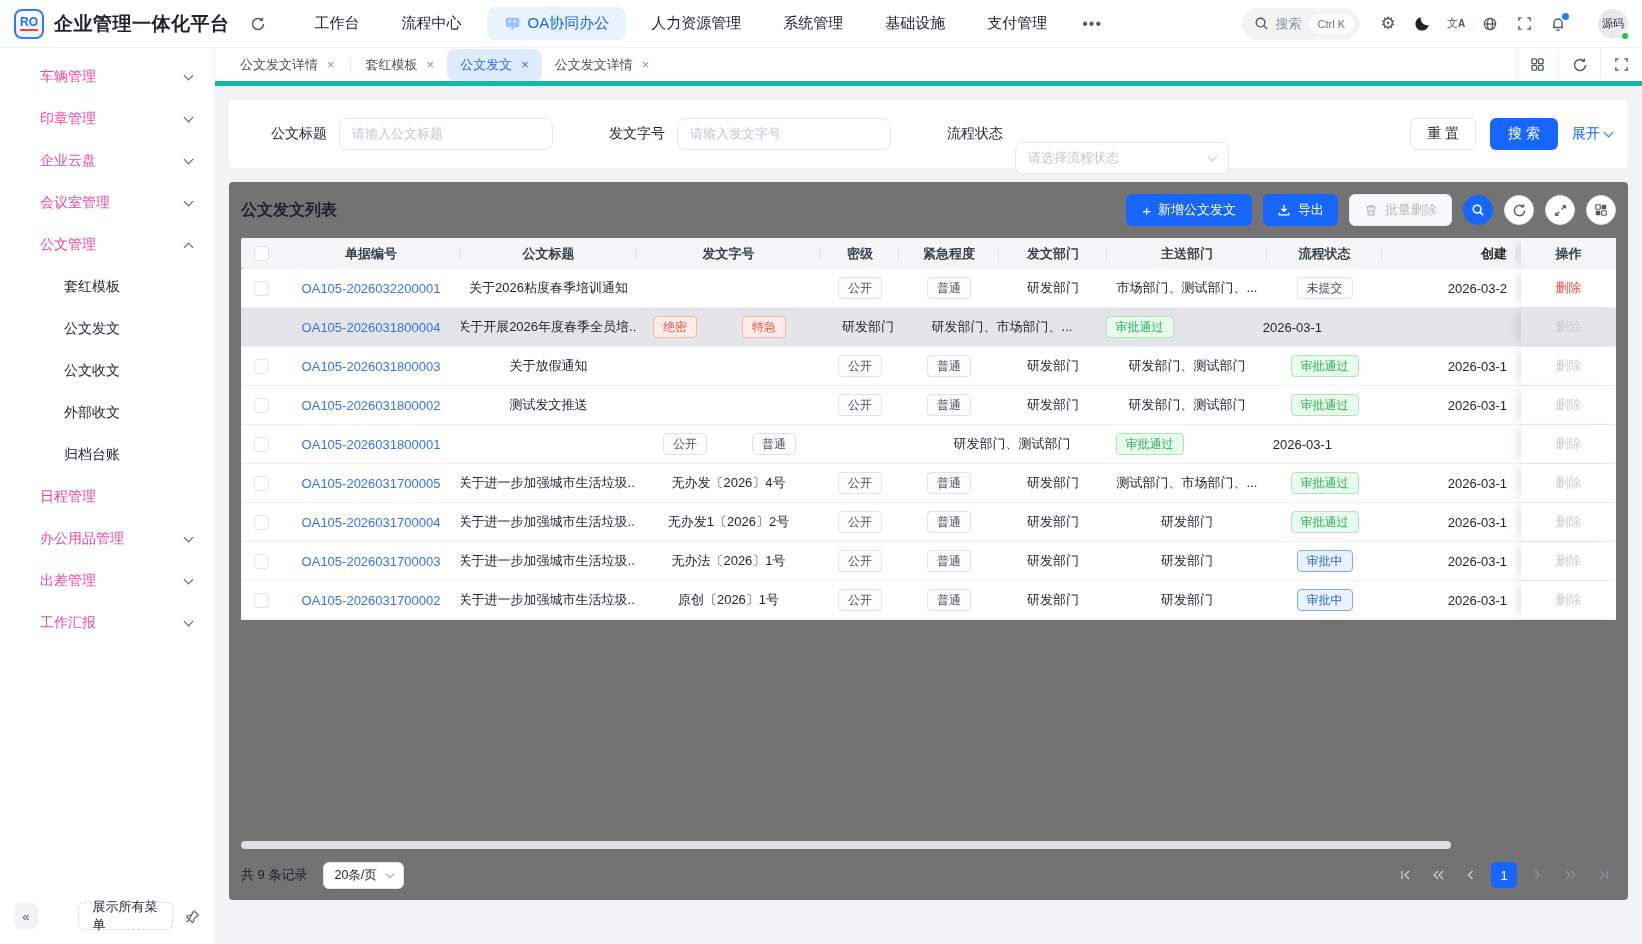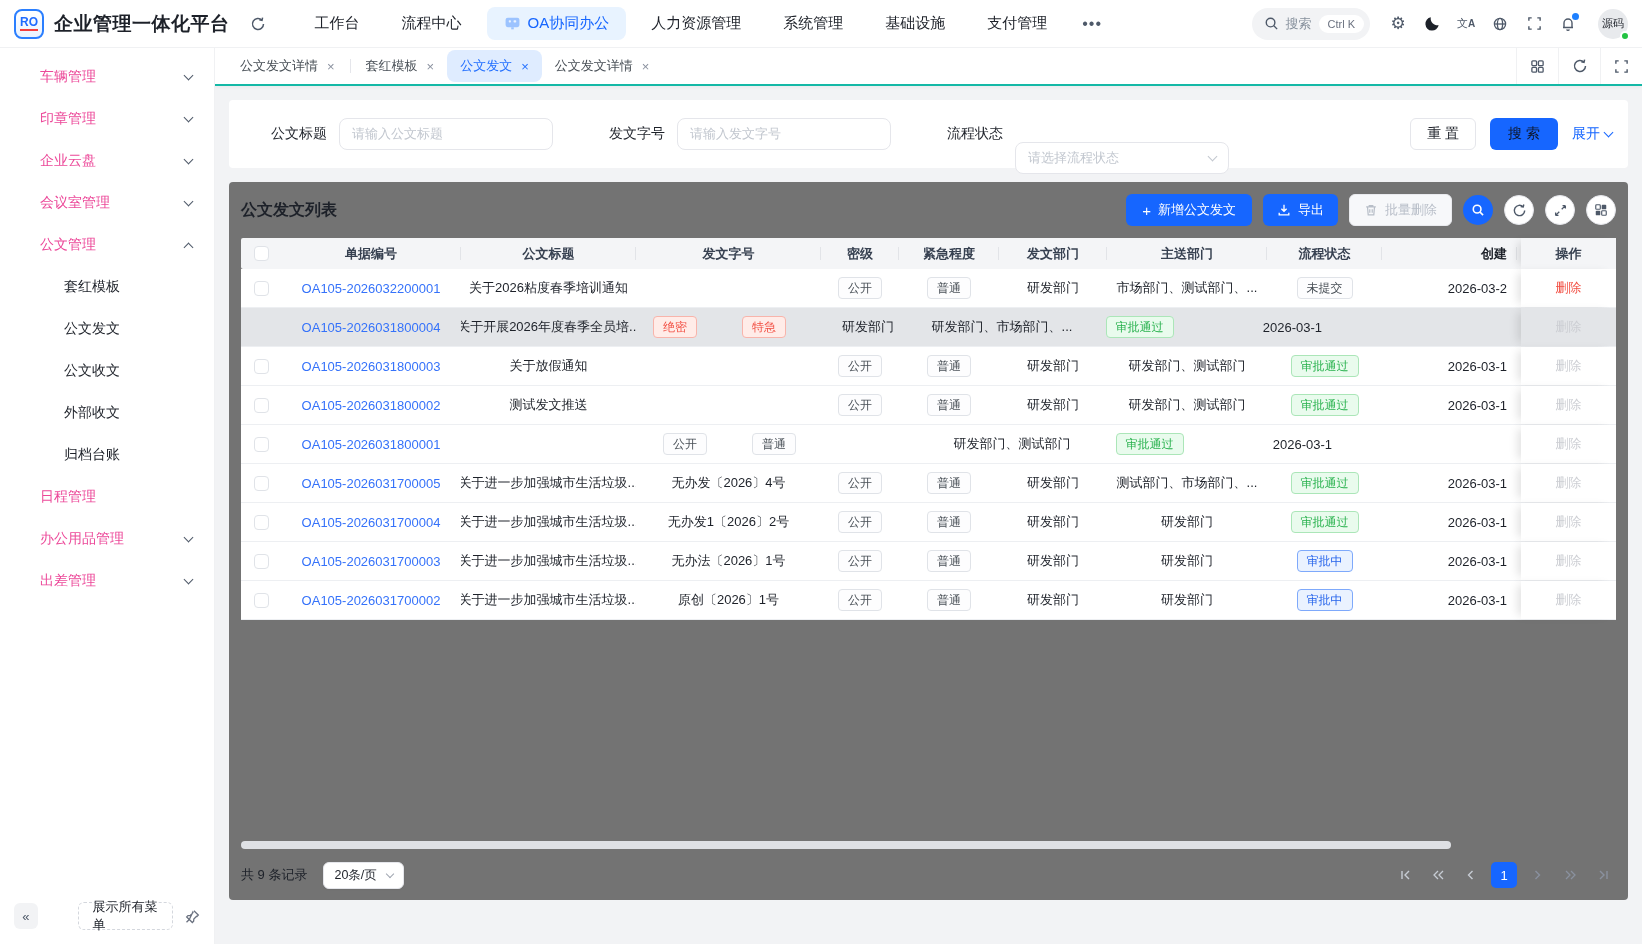--- a/index.html
+++ b/index.html
@@ -22,21 +22,21 @@
   .nav-more { font-size:16px; color:#4e5969; letter-spacing:1px; padding:7px 10px; cursor:pointer; }
   .top-right { margin-left:auto; display:flex; align-items:center; gap:6px;justify-content:center; }
   .search-pill { height:32px; background:#f2f3f5; border-radius:16px; display:flex; align-items:center;
     padding:0 6px 0 12px; gap:7px; cursor:pointer; margin-right:8px; }
   .search-pill .ph { font-size:13px; color:#86909c; }
   .kbd { background:#fff; border-radius:11px; padding:3px 9px; font-size:11px; color:#6b7280; }
   .uni-ico { font-size:17px; line-height:1; }
   .bell-wrap { position:relative; }
   .bell-dot { position:absolute; top:3px; right:3px; width:7px; height:7px; border-radius:50%; background:#1e80ff; }
   .avatar { position:relative; width:30px; height:30px; border-radius:50%; background:#e8eaed; display:flex;
-    align-items:center; justify-content:center; font-size:11px; color:#1d2129; cursor:pointer; margin-left:10px; }
+    align-items:center; justify-content:center; font-size:11px; color:#1d2129; cursor:pointer; margin-left:20px; }
   .avatar .dot-green { position:absolute; right:-2px; bottom:-2px; width:10px; height:10px; border-radius:50%;
     background:#23c343; border:2px solid #fff; }
 
   
   .sidebar { position:fixed; top:48px; left:0; bottom:0; width:215px; background:#fff;
     border-right:1px solid #f0f1f3; display:flex; flex-direction:column; z-index:40; }
   .sidemenu { flex:1; padding-top:8px; overflow:hidden; }
   .side-item { height:42px; display:flex; align-items:center; padding:0 22px 0 40px; font-size:14px;
     color:#ec4899; cursor:pointer; }
   .side-item .lbl { flex:1; }
@@ -46,21 +46,21 @@
   .chev.up { transform:rotate(-135deg); margin-top:4px; }
   .side-footer { height:56px; display:flex; align-items:center; padding:0 14px; gap:12px; }
   .collapse-btn { width:28px; height:26px; border-radius:6px; background:#f2f3f5; color:#4e5969; font-size:13px;
     display:flex; align-items:center; justify-content:center; cursor:pointer; }
   .showall-btn { height:28px; padding:0 14px; border:1px dashed #d4d7dd; border-radius:6px; background:#fff;
     font-size:13px; color:#1d2129; display:flex; align-items:center; cursor:pointer; margin-left:28px; }
   .pin-btn { margin-left:auto; color:#6b7280; cursor:pointer; display:flex; }
 
   
   .main { position:absolute; top:48px; left:215px; width:1427px; bottom:0; display:flex; flex-direction:column; }
-  .tabsbar { height:38px; background:#fff; border-bottom:2px solid #14b8a6; box-shadow:0 2px 4px rgba(0,0,0,.03);
+  .tabsbar { height:38px; background:#fff; border-bottom:5px solid #14b8a6; box-shadow:0 2px 4px rgba(0,0,0,.03);
     display:flex; align-items:center; padding-left:12px; }
   .tabs { display:flex; align-items:center; height:100%; }
   .tab { display:flex; align-items:center; gap:9px; padding:7px 13px; font-size:13px; color:#495057;
     border-radius:8px; cursor:pointer; white-space:nowrap; }
   .tab .x { font-size:13px; color:#8a919f; line-height:1; }
   .tab.active { background:#dfecff; color:#2470ff; }
   .tab.active .x { color:#2470ff; }
   .tab-sep { width:1px; height:14px; background:#e5e6eb; margin:0 2px; }
   .tab-tools { margin-left:auto; display:flex; height:100%; }
   .tab-tool { width:42px; height:100%; display:flex; align-items:center; justify-content:center;
@@ -74,21 +74,21 @@
   .fgroup { display:flex; align-items:center; margin-right:30px; }
   .flabel { width:82px; text-align:right; font-size:14px; color:#1d2129; margin-right:12px; white-space:nowrap; }
   .finput { width:214px; height:32px; border:1px solid #e5e6eb; border-radius:8px; background:#fff;
     display:flex; align-items:center; padding:0 12px; font-size:13px; color:#c2c7cf; cursor:text; }
   .finput.select { cursor:pointer;margin-top:48px; }
   .finput.select .chev { border-color:#c2c7cf; margin-left:auto; }
   .filter-actions { margin-left:auto; display:flex; align-items:center; gap:14px; }
   .btn { height:32px; border-radius:6px; font-size:14px; display:inline-flex; align-items:center;
     justify-content:center; cursor:pointer; border:1px solid transparent; white-space:nowrap; }
   .btn-plain { background:#fff; border-color:#e5e6eb; color:#1d2129; padding:0 16px; }
-  .btn-blue { background:#1666ff; color:#0f172a; padding:0 17px; }
+  .btn-blue { background:#1666ff; color:#ffffff; padding:0 17px; }
   .expand-link { color:#1666ff; font-size:14px; display:flex; align-items:center; gap:5px; cursor:pointer; }
   .expand-link .chev { border-color:#1666ff; }
 
   
   .table-card { background:#737373; border-radius:4px; height:718px; padding:0 12px; display:flex; flex-direction:column; }
   .list-head { height:56px; display:flex; align-items:center; }
   .list-title { font-size:16px; font-weight:bold; color:#1d2129; }
   .toolbar { margin-left:auto; display:flex; align-items:center; gap:11px; }
   .btn-sm { height:32px; border-radius:6px; font-size:13px; display:inline-flex; align-items:center; gap:7px; }
   .tb-add { background:#1666ff; color:#fff; padding:0 16px; cursor:pointer; }
@@ -261,20 +261,24 @@
       <div class="side-sub">归档台账</div>
       <div class="side-item">
         <span class="lbl">日程管理</span>
       </div>
       <div class="side-item">
         <span class="lbl">办公用品管理</span>
         <i class="chev"></i>
       </div>
       <div class="side-item">
         <span class="lbl">出差管理</span>
+        <i class="chev"></i>
+      </div>
+      <div class="side-item">
+        <span class="lbl">工作汇报</span>
         <i class="chev"></i>
       </div>
     </div>
   <div class="side-footer">
     <span class="collapse-btn">«</span>
     <span class="showall-btn">展示所有菜单</span>
     <span class="pin-btn">
       <svg width="15" height="15" viewBox="0 0 16 16" fill="none" stroke="#6b7280" stroke-width="1.4">
         <path d="M9.5 1.8 14.2 6.5 12.8 7.9 12.3 7.7 9.4 10.6 9.2 13 7.8 14.4 4.6 11.2 1.6 14.2M4.6 11.2 1.8 8.4 3.2 7 5.6 6.8 8.5 3.9 8.3 3.4z"></path>
       </svg>

